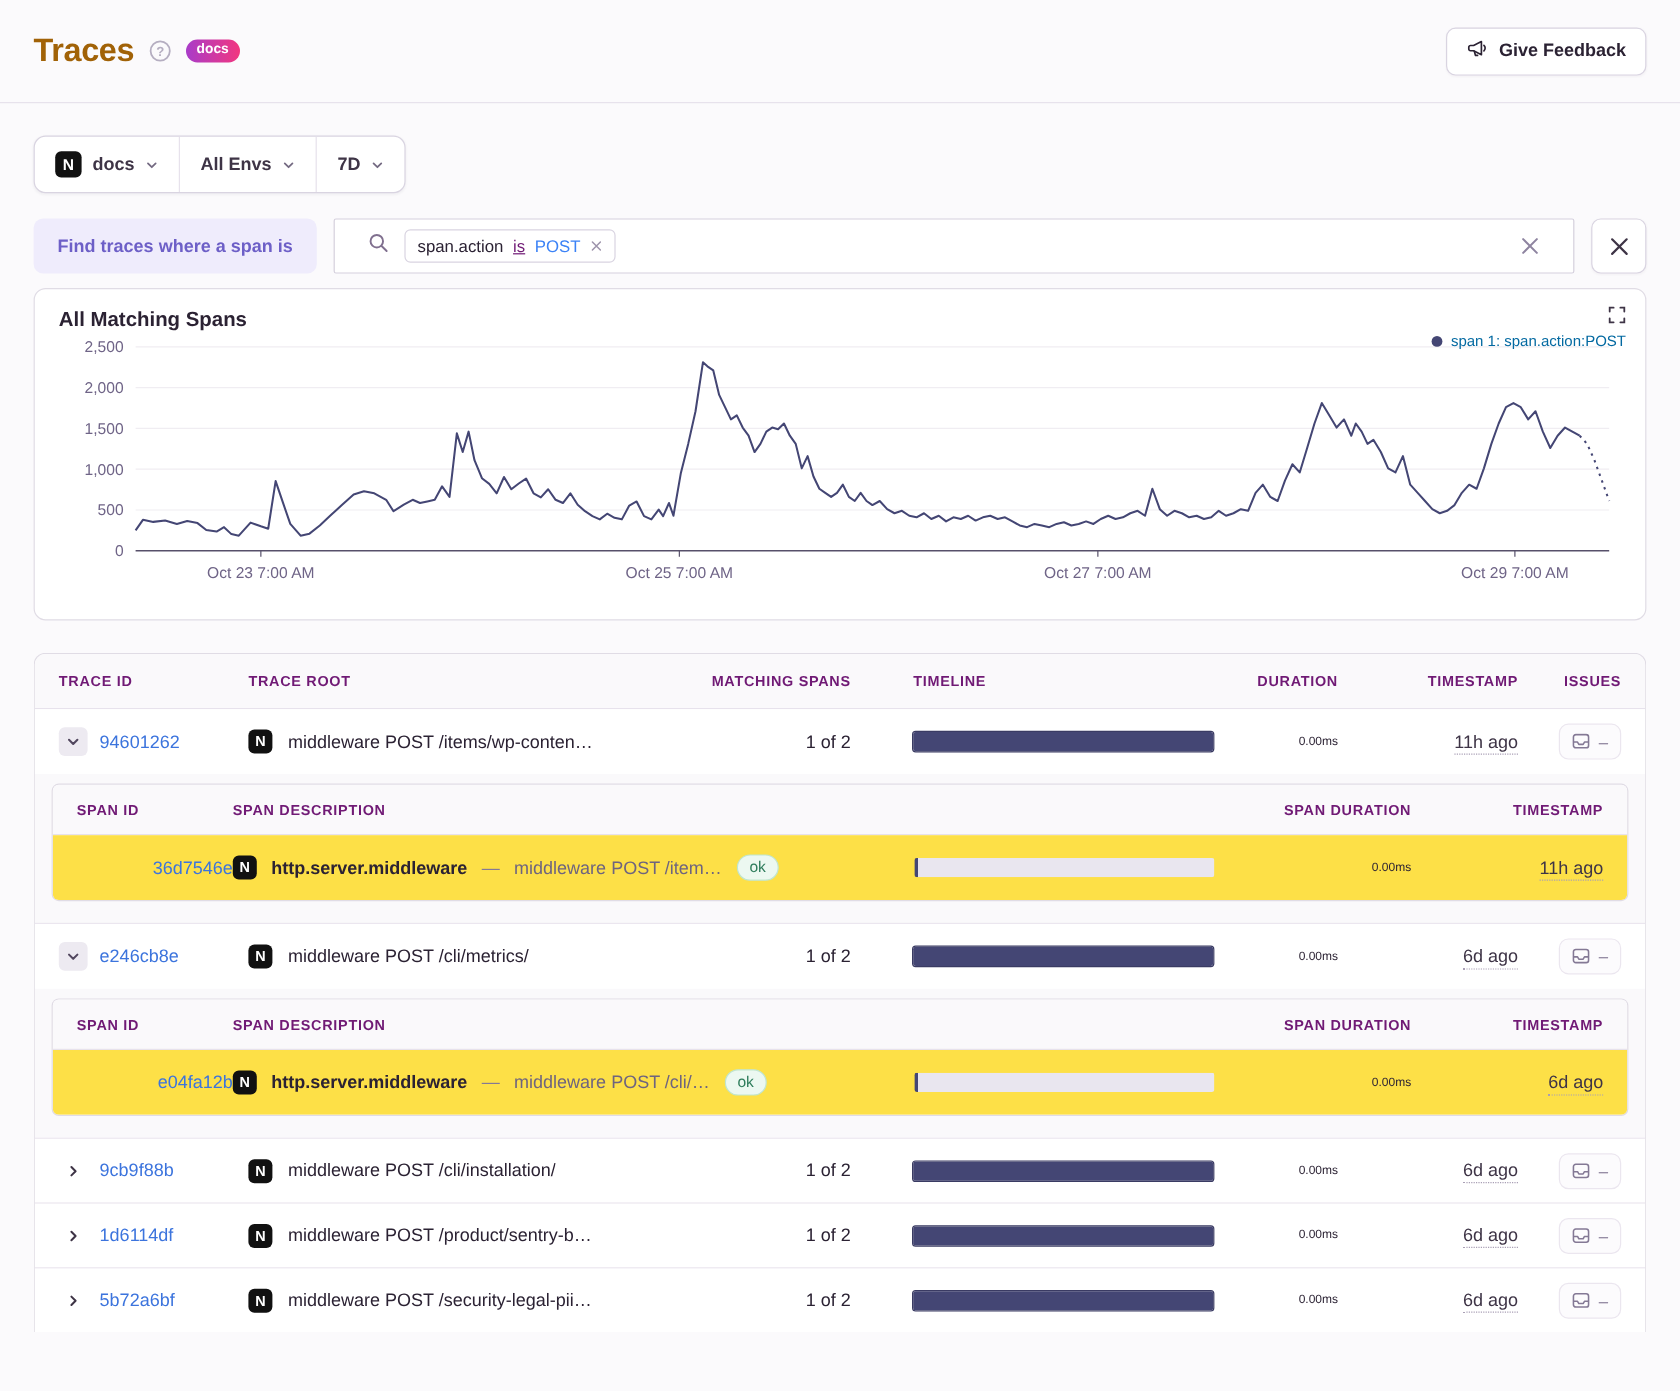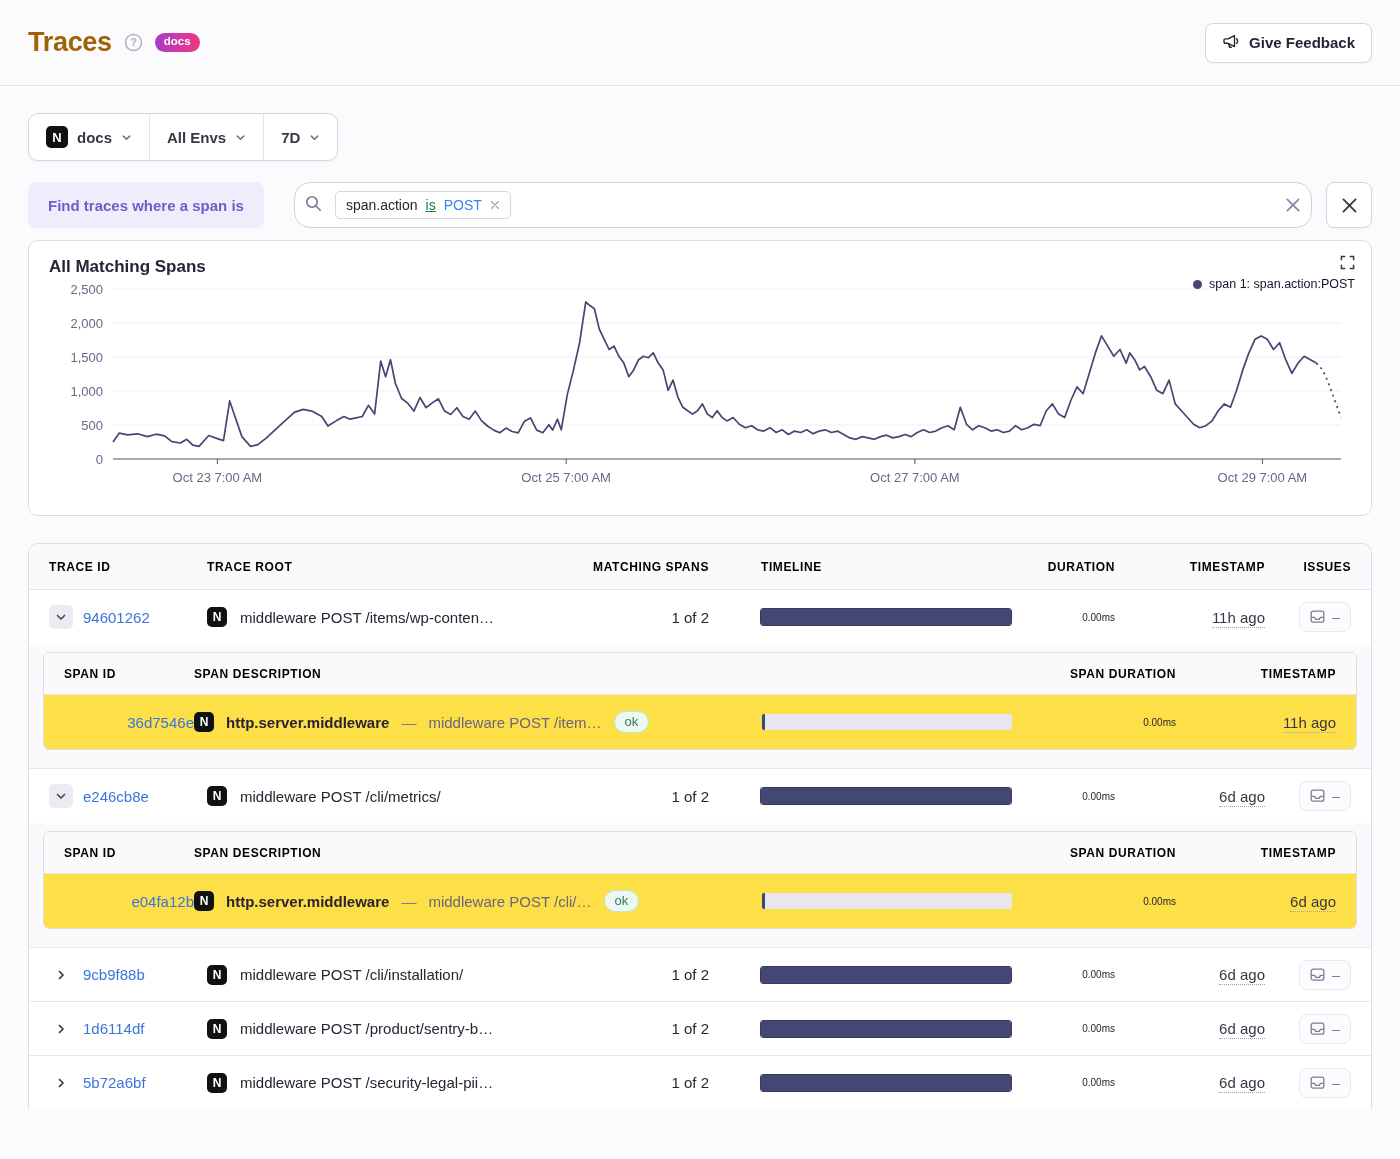--- a/index.html
+++ b/index.html
@@ -29,50 +29,50 @@
     color:#3E3446; cursor:pointer; }
   .fseg + .fseg { border-left:1px solid #E7E2EC; }
   .nlogo { width:22px; height:22px; background:#111; color:#fff; border-radius:5px; display:inline-flex;
     align-items:center; justify-content:center; font-size:13px; font-weight:700; flex:0 0 auto; }
   .nlogo.small { width:20px; height:20px; font-size:12px; }
 
   
   .search-row { display:flex; align-items:center; gap:14px; margin-bottom:12px; }
   .where-pill { background:#EFECFC; color:#6D5FC7; font-size:15px; font-weight:700; height:46px;
     display:flex; align-items:center; padding:0 20px; border-radius:8px; }
-  .search-field { flex:1; height:46px; background:#fff; border:1px solid #D5D0DD; border-radius:16px;
-    display:flex; align-items:center; padding:0 10px; gap:13px;margin-left:16px; }
+  .search-field { flex:1; height:46px; background:#fff; border:1px solid #D5D0DD; border-radius:2px;
+    display:flex; align-items:center; padding:0 28px; gap:13px; }
   .token { display:inline-flex; align-items:center; gap:8px; border:1px solid #D9D4E1; border-radius:5px;
     padding:5px 10px; font-size:14px; background:#fff; }
   .tk-key { color:#2B2233; }
-  .tk-op { color:#15803d;text-decoration:underline; }
+  .tk-op { color:#701a75;text-decoration:underline; }
   .tk-val { color:#3b82f6; }
   .tk-x, .clear-x { display:inline-flex; cursor:pointer; }
   .spacer { flex:1; }
   .close-sq { width:46px; height:46px; justify-content:center; }
 
   .add-span { height:38px; padding:0 14px; font-size:14.5px; font-weight:700; color:#2B2233; margin-bottom:22px; }
 
   
   .card { background:#fff; border:1px solid #E0DCE5; border-radius:10px; }
   .chart-card { padding:16px 20px 10px; margin-bottom:27px; position:relative; }
   .chart-card h2 { font-size:17px; font-weight:700; color:#2B2233; margin-bottom:2px; }
   .chart-right { position:absolute; top:14px; right:16px; display:flex; flex-direction:column;
     align-items:flex-end; gap:7px; }
   .fullscreen { cursor:pointer; color:#3E3446; display:inline-flex; }
-  .legend { display:flex; align-items:center; gap:7px; font-size:12.5px; color:#0f172a; cursor:pointer; }
+  .legend { display:flex; align-items:center; gap:7px; font-size:12.5px; color:#0369a1; cursor:pointer; }
   .legend .dot { width:9px; height:9px; border-radius:50%; background:#444674; }
   .axlbl { fill:#6F6487; font-size:13px; font-family:"Liberation Sans","DejaVu Sans",sans-serif; }
 
   
   .table-card { border-radius:10px 10px 0 0; overflow:hidden; border-bottom:none; }
   .trow { display:grid; grid-template-columns:158px minmax(0,1fr) 200px 280px 90px 150px 86px;
     align-items:center; padding:0 20px; }
   .t-head { background:#FAF9FB; height:46px; border-bottom:1px solid #E7E2EC; }
-  .hcell { font-size:12px; font-weight:700; letter-spacing:.6px; color:#000000; text-transform:uppercase; }
+  .hcell { font-size:12px; font-weight:700; letter-spacing:.6px; color:#701a75; text-transform:uppercase; }
   .r { text-align:right; }
   .data-row { height:54px; background:#fff; }
   .group { background:#FAF9FB; }
   .group .data-row { background:#fff; }
   .data-row + .data-row, .group + .data-row, .data-row + .group, .group + .group { border-top:1px solid #EBE6EF; }
 
   .c-id { display:flex; align-items:center; gap:10px; }
   .chev { width:24px; height:24px; display:inline-flex; align-items:center; justify-content:center;
     color:#3E3446; cursor:pointer; flex:0 0 auto; }
   .chev.open { background:#EDEAF1; border-radius:5px; color:#52475F; }

